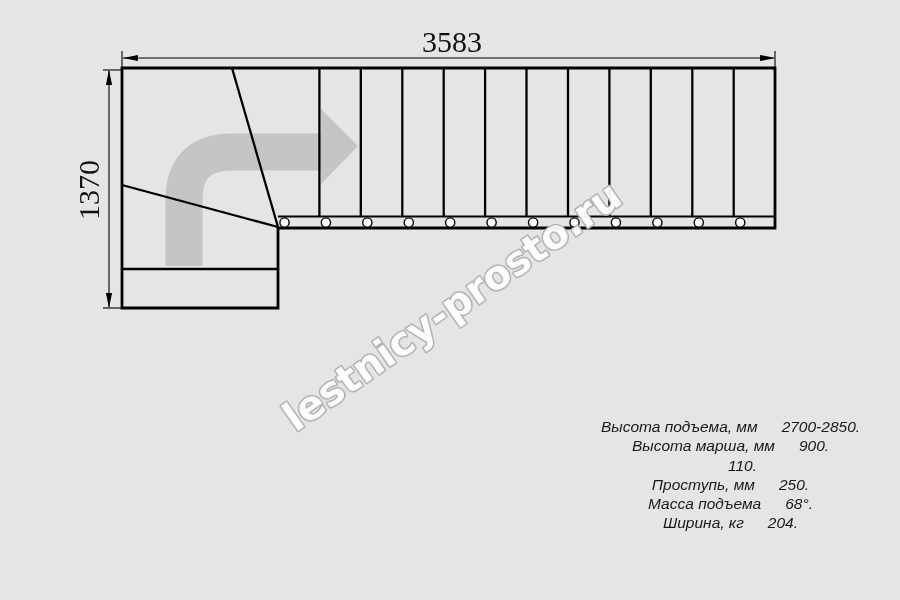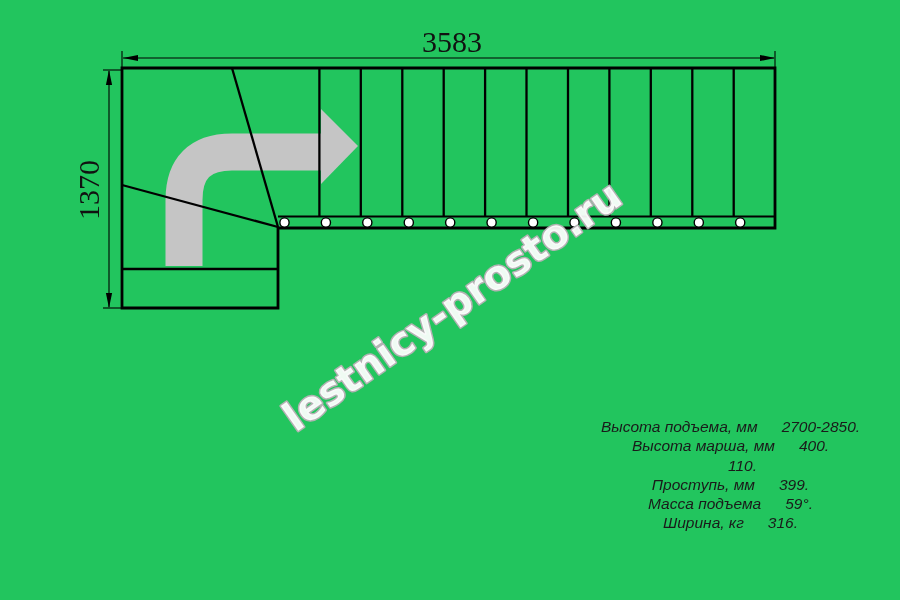--- a/index.html
+++ b/index.html
@@ -8,21 +8,21 @@
     background: #ffffff;
     width: 900px;
     height: 600px;
     overflow: hidden;
     font-family: "Liberation Sans", sans-serif;
   }
   .stage {
     position: relative;
     width: 900px;
     height: 600px;
-    background: #22c55e;
+    background: #e5e5e5;
   }
   svg.drawing {
     position: absolute;
     left: 0;
     top: 0;
   }
   .dim-text {
     font-family: "Liberation Serif", serif;
     font-size: 30px;
     fill: #111111;
@@ -133,32 +133,32 @@
     <text class="wm-text" transform="translate(452,306) rotate(-35)" x="0" y="14" text-anchor="middle">lestnicy-prosto.ru</text>
   </svg>
 
   <div class="specs">
     <div class="spec-row">
       <span class="lbl">Высота подъема, мм</span>
       <span class="val">2700-2850.</span>
     </div>
     <div class="spec-row">
       <span class="lbl">Высота марша, мм</span>
-      <span class="val">400.</span>
+      <span class="val">900.</span>
     </div>
     <div class="spec-row">
       <span class="val">110.</span>
     </div>
     <div class="spec-row">
       <span class="lbl">Проступь, мм</span>
-      <span class="val">399.</span>
+      <span class="val">250.</span>
     </div>
     <div class="spec-row">
       <span class="lbl">Масса подъема</span>
-      <span class="val">59°.</span>
+      <span class="val">68°.</span>
     </div>
     <div class="spec-row">
       <span class="lbl">Ширина, кг</span>
-      <span class="val">316.</span>
+      <span class="val">204.</span>
     </div>
   </div>
 
 </div>
 
 </body></html>

